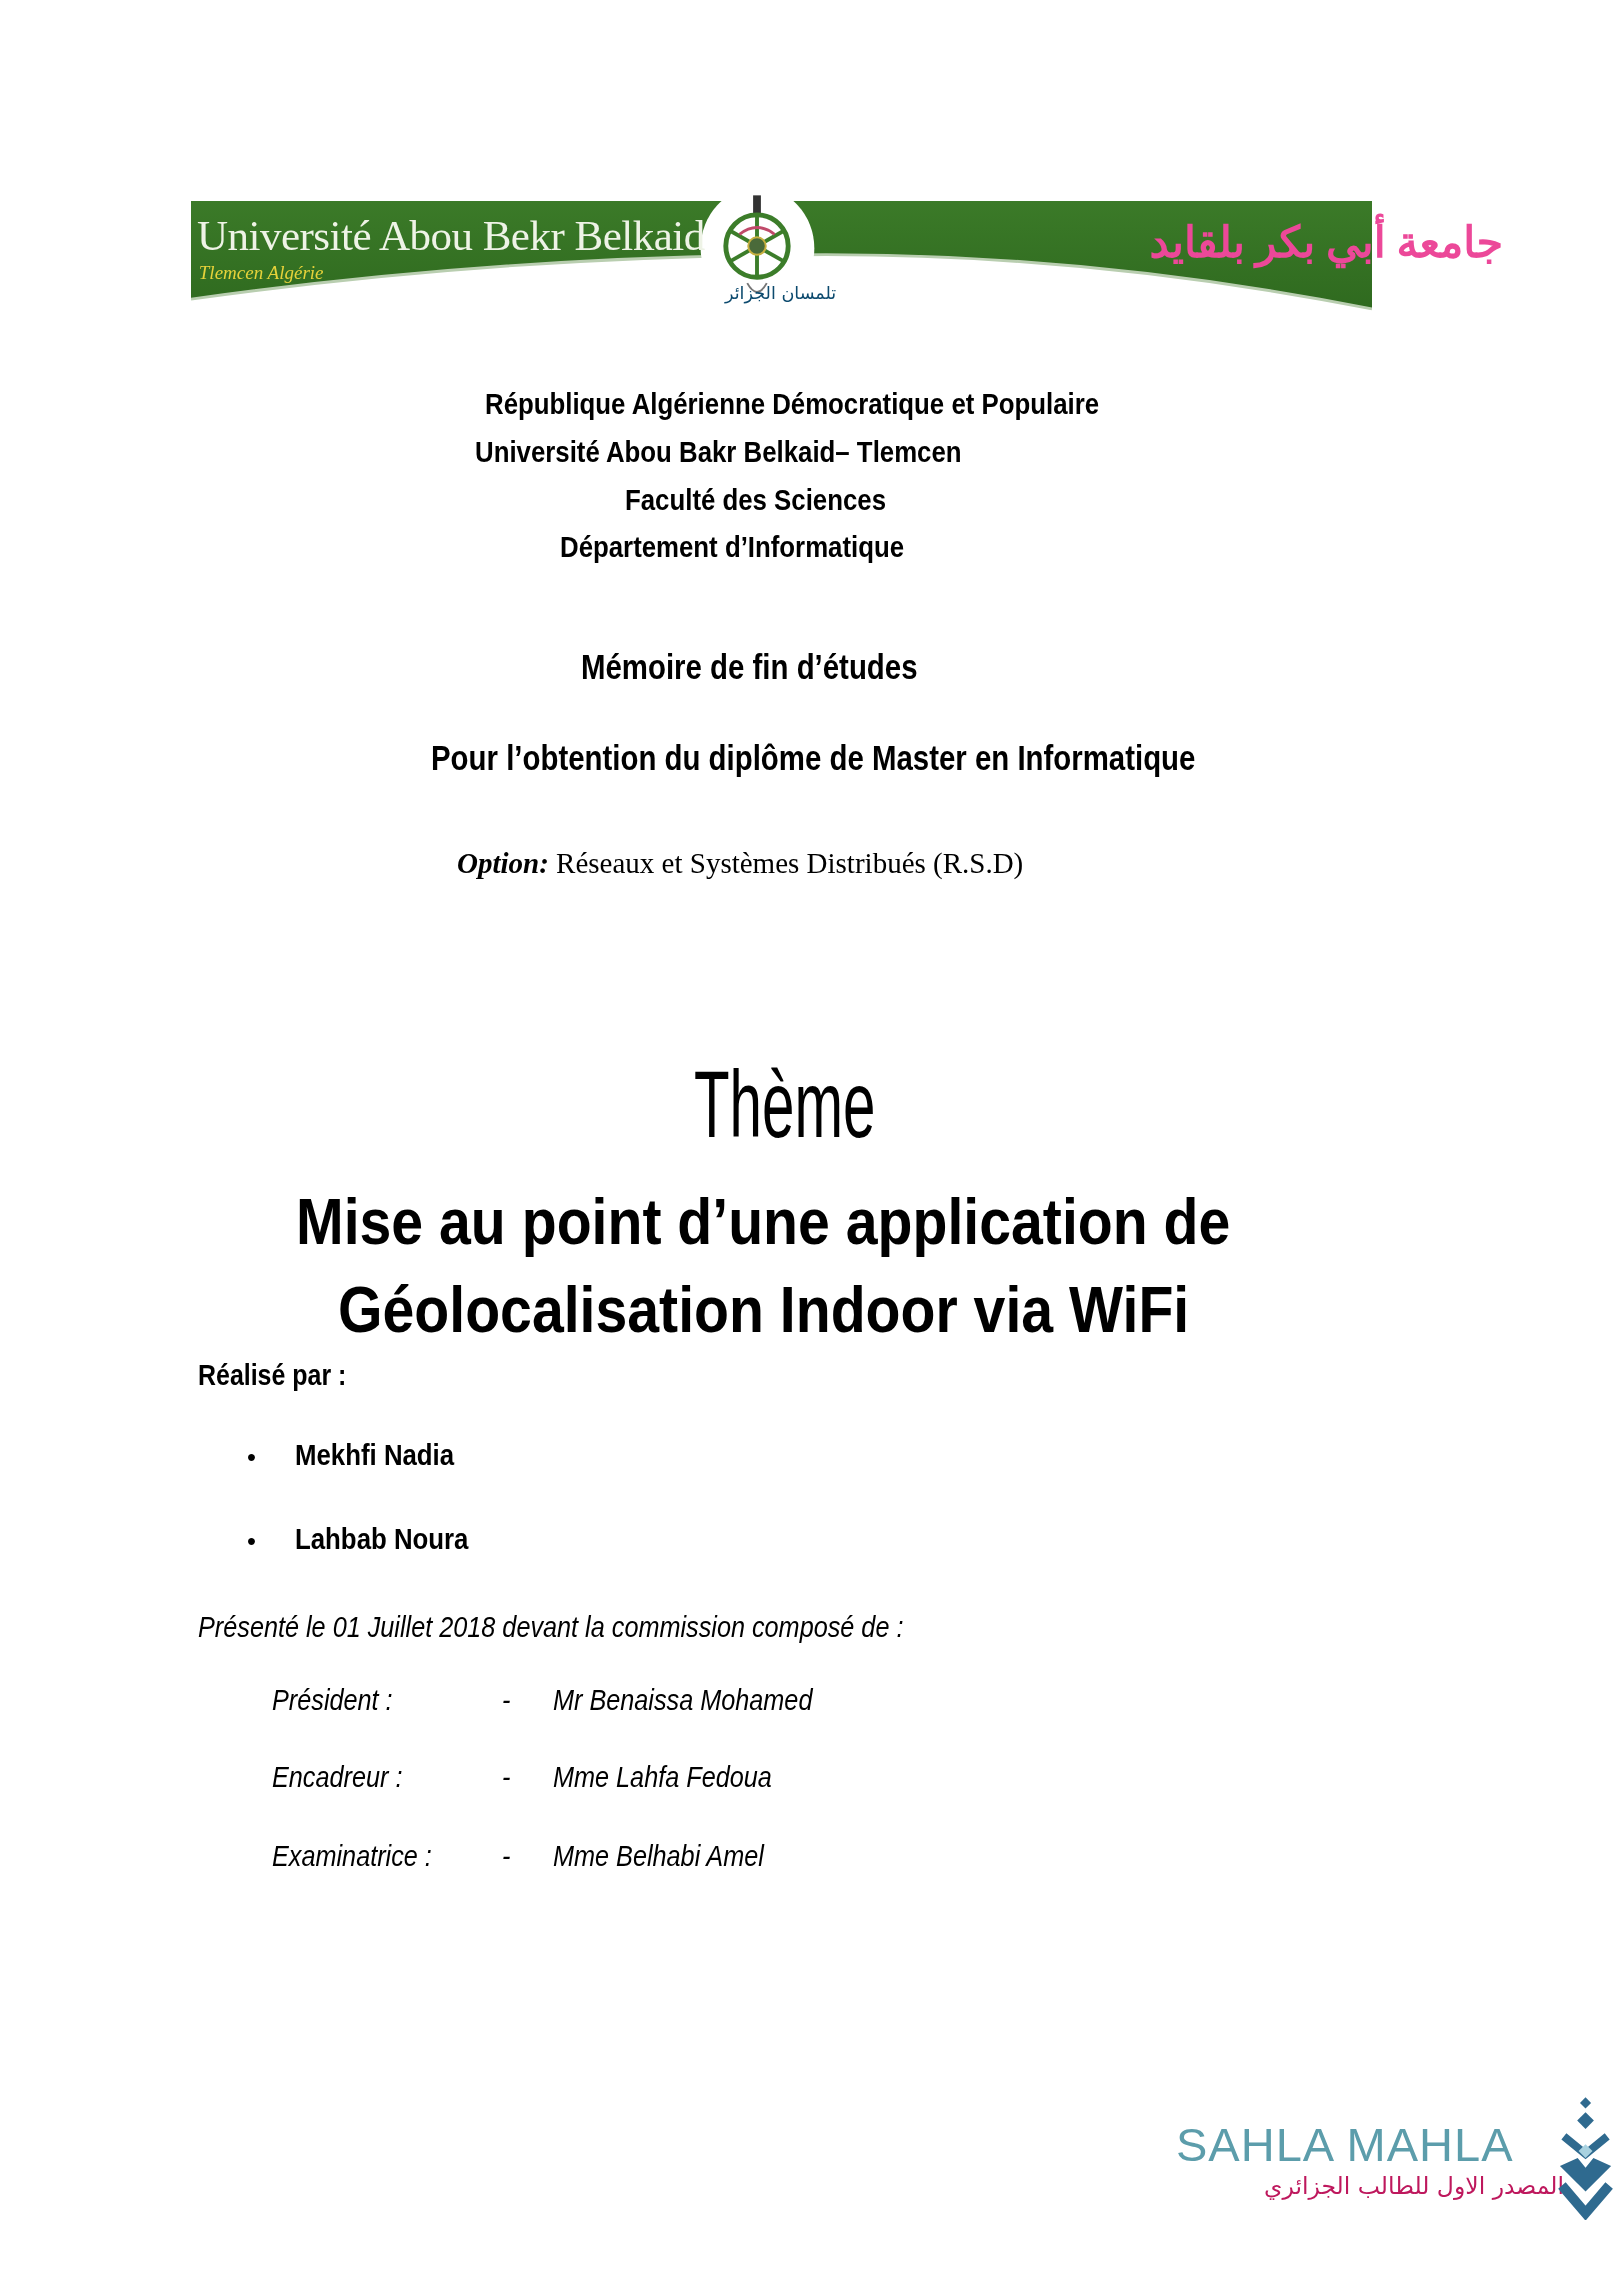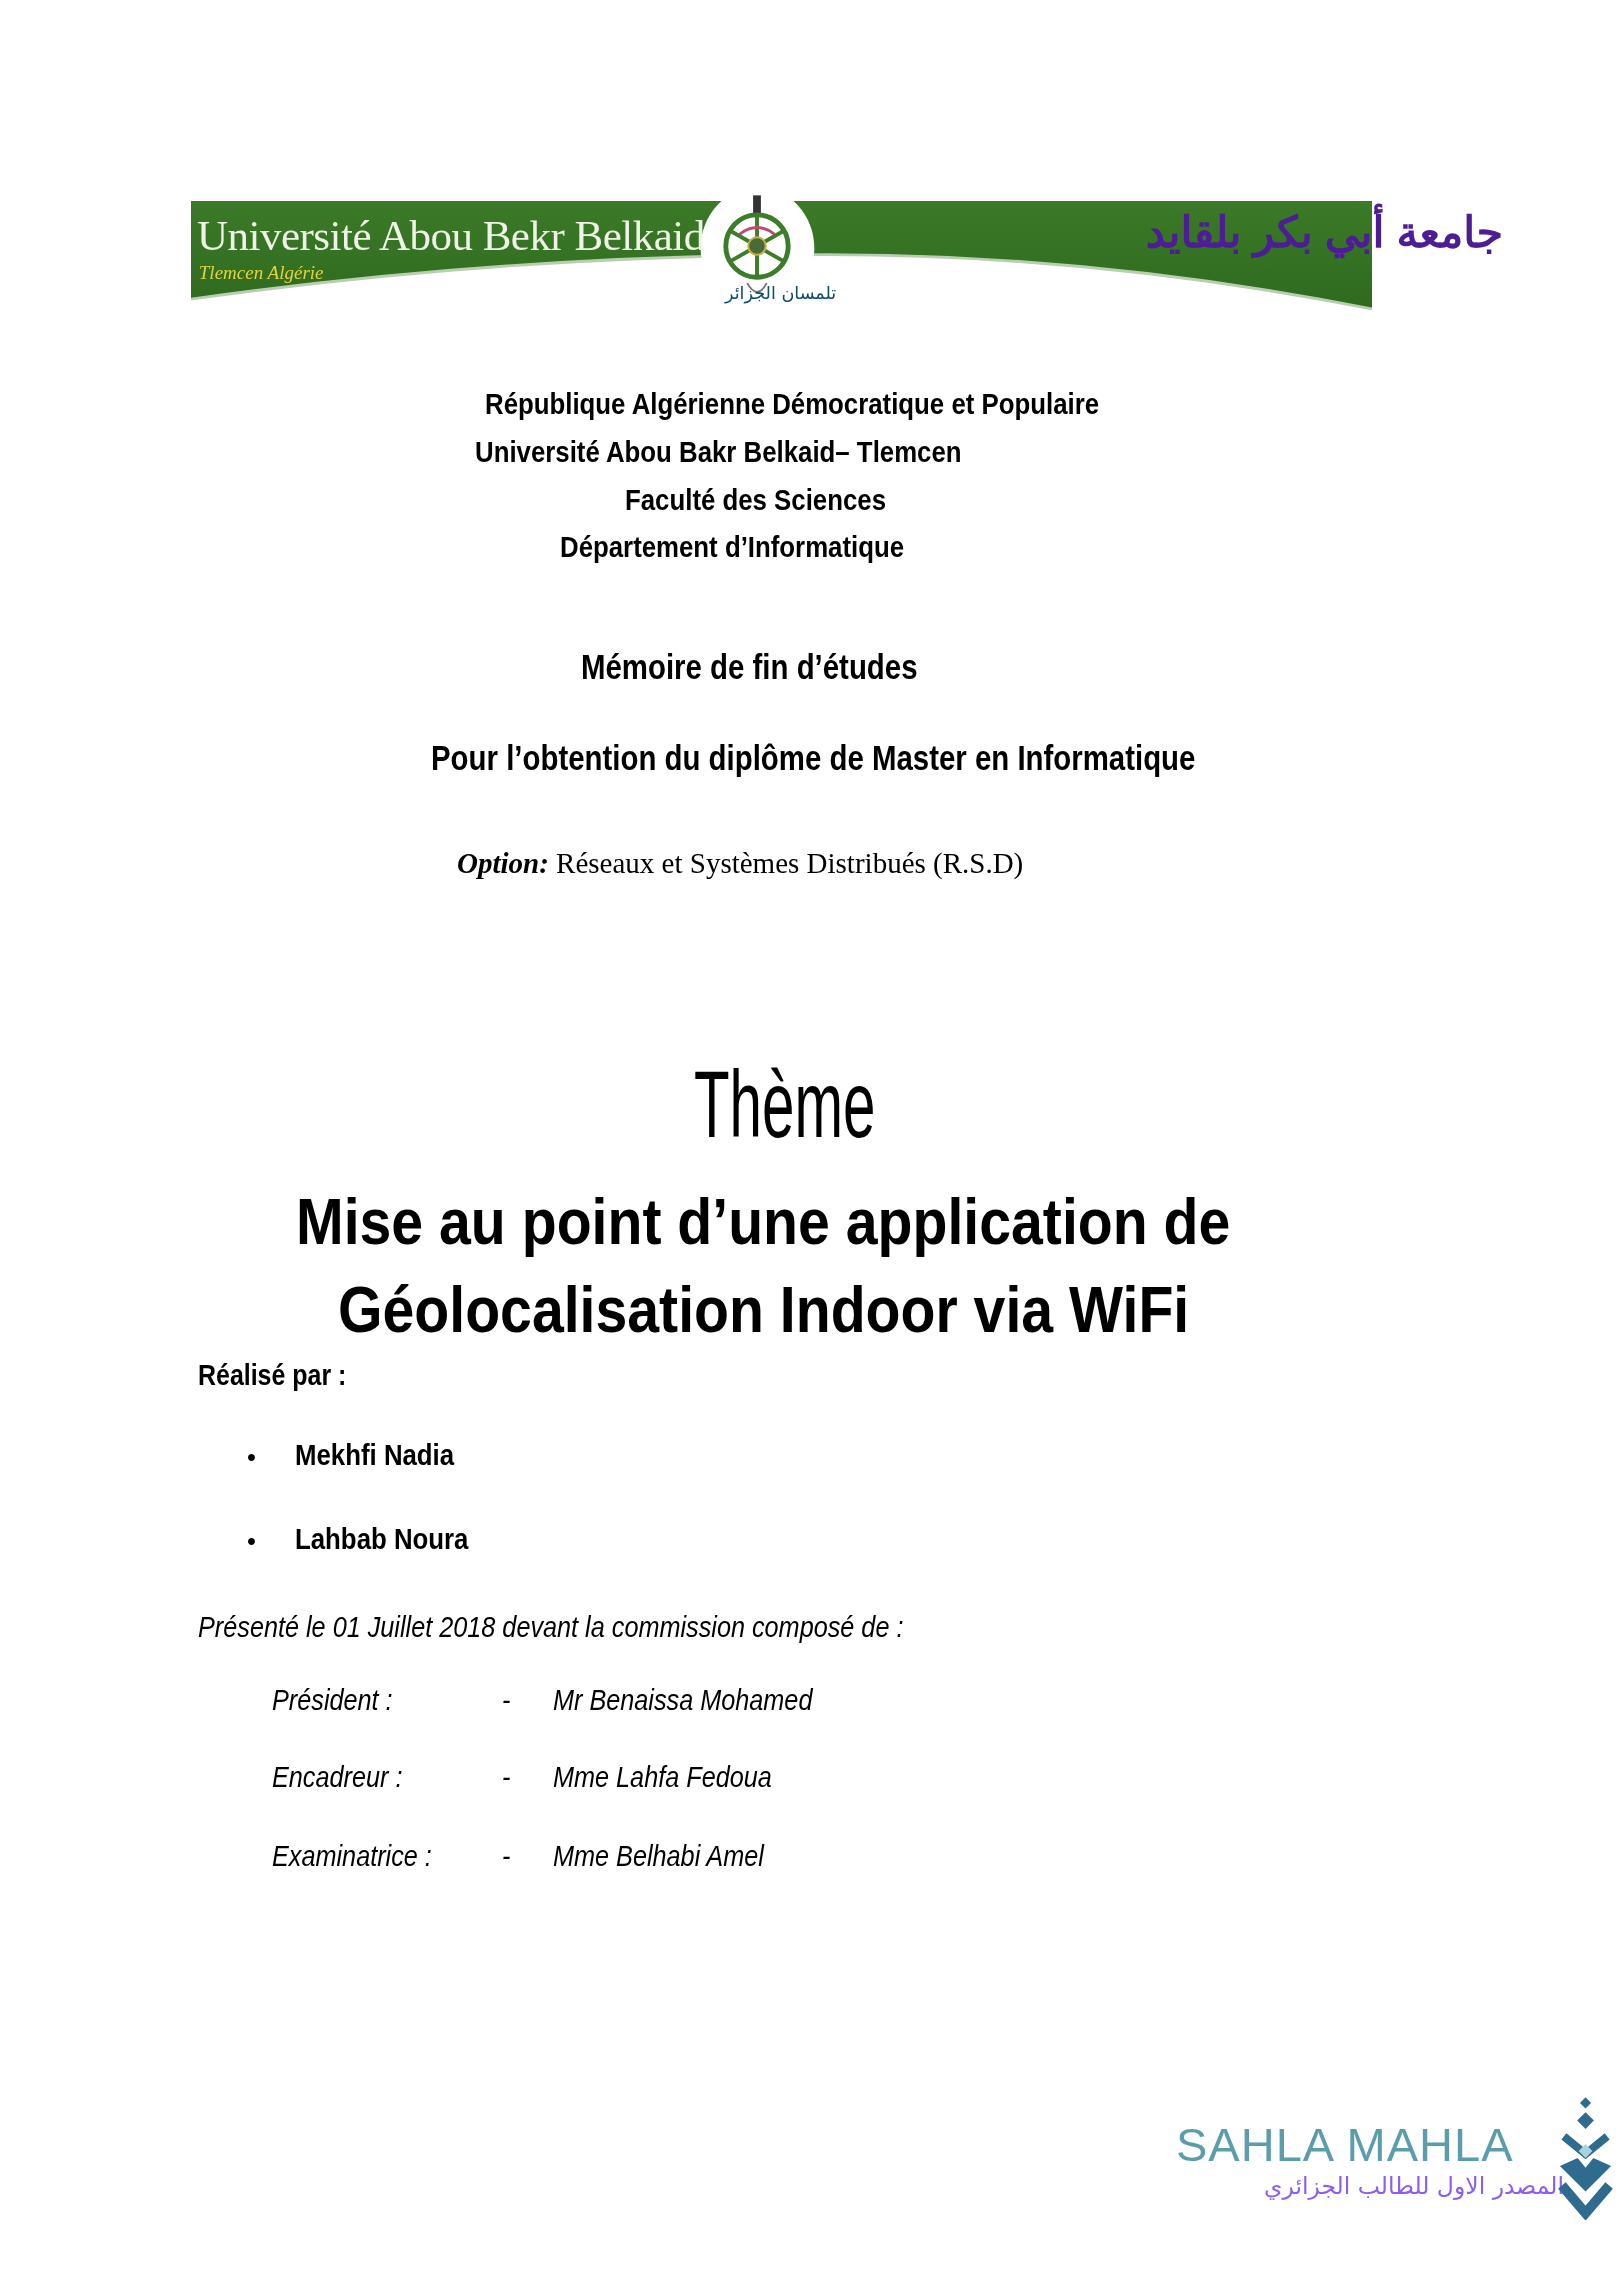--- a/index.html
+++ b/index.html
@@ -5,21 +5,21 @@
   html, body { margin:0; padding:0; background:#ffffff; }
   body { width:1621px; height:2293px; position:relative; overflow:hidden; font-family:"Liberation Sans", sans-serif; color:#000; }
   .abs { position:absolute; white-space:nowrap; }
   .narrow { display:inline-block; transform-origin:left center; }
 
   
   #banner { position:absolute; left:191px; top:201px; width:1351px; height:110px; }
   #banner svg { position:absolute; left:0; top:0; }
   .ban-fr { position:absolute; left:5.9px; top:9.8px; font-family:"Liberation Serif", serif; font-size:43px; color:#eef3e6; letter-spacing:-0.5px; }
   .ban-sub { position:absolute; left:7.8px; top:61px; font-family:"Liberation Serif", serif; font-style:italic; font-size:19px; color:#e6d23a; }
-  .ban-ar { position:absolute; right:39px; top:6px; font-family:Liberation Sans, sans-serif; font-weight:bold; font-size:43px; color:#4c1d95; direction:rtl; }
+  .ban-ar { position:absolute; right:39px; top:16px; font-family:Liberation Serif, serif; font-weight:bold; font-size:43px; color:#ec4899; direction:rtl; }
   .ban-ar-small { position:absolute; left:534px; top:82px; font-family:"DejaVu Sans", sans-serif; font-weight:normal; font-size:17.6px; color:#0c4a6e; direction:rtl; }
 
   .hdr { font-weight:bold; font-size:30px; }
   .hdr .narrow { transform:scaleX(0.86); }
   .memoire { font-weight:bold; font-size:35px; }
   .memoire .narrow { transform:scaleX(0.84); }
   .option { font-family:Liberation Serif, serif; font-size:29px; }
   .option b { font-style:italic; }
   .theme { font-size:94px; }
   .theme .narrow { transform:scaleX(0.62); }
@@ -27,21 +27,21 @@
   .title .narrow { transform:scaleX(0.88); }
   .realise { font-weight:bold; font-size:29px; text-decoration:underline; text-underline-offset:3.9px; }
   .realise .narrow { transform:scaleX(0.86); }
   .bullet { font-size:25.5px; }
   .author { font-weight:bold; font-size:30px; }
   .author .narrow { transform:scaleX(0.86); }
   .ital { font-style:italic; font-size:29px; }
   .ital .narrow { transform:scaleX(0.87); }
 
   .sahla-text { font-family:"Liberation Sans", sans-serif; font-size:47px; color:#5c9dab; letter-spacing:1px; font-weight:normal; }
-  .sahla-ar { font-family:"DejaVu Sans", sans-serif; font-size:23.5px; color:#8b5cf6; direction:rtl; }
+  .sahla-ar { font-family:"DejaVu Sans", sans-serif; font-size:23.5px; color:#be185d; direction:rtl; }
 </style>
 </head>
 <body>
 
 <div id="banner">
   <svg width="1181" height="110" viewBox="0 0 1205 112">
     <defs>
       <linearGradient id="g" x1="0" y1="0" x2="0" y2="1">
         <stop offset="0" stop-color="#3b7a28"></stop>
         <stop offset="1" stop-color="#2f6a1f"></stop>

